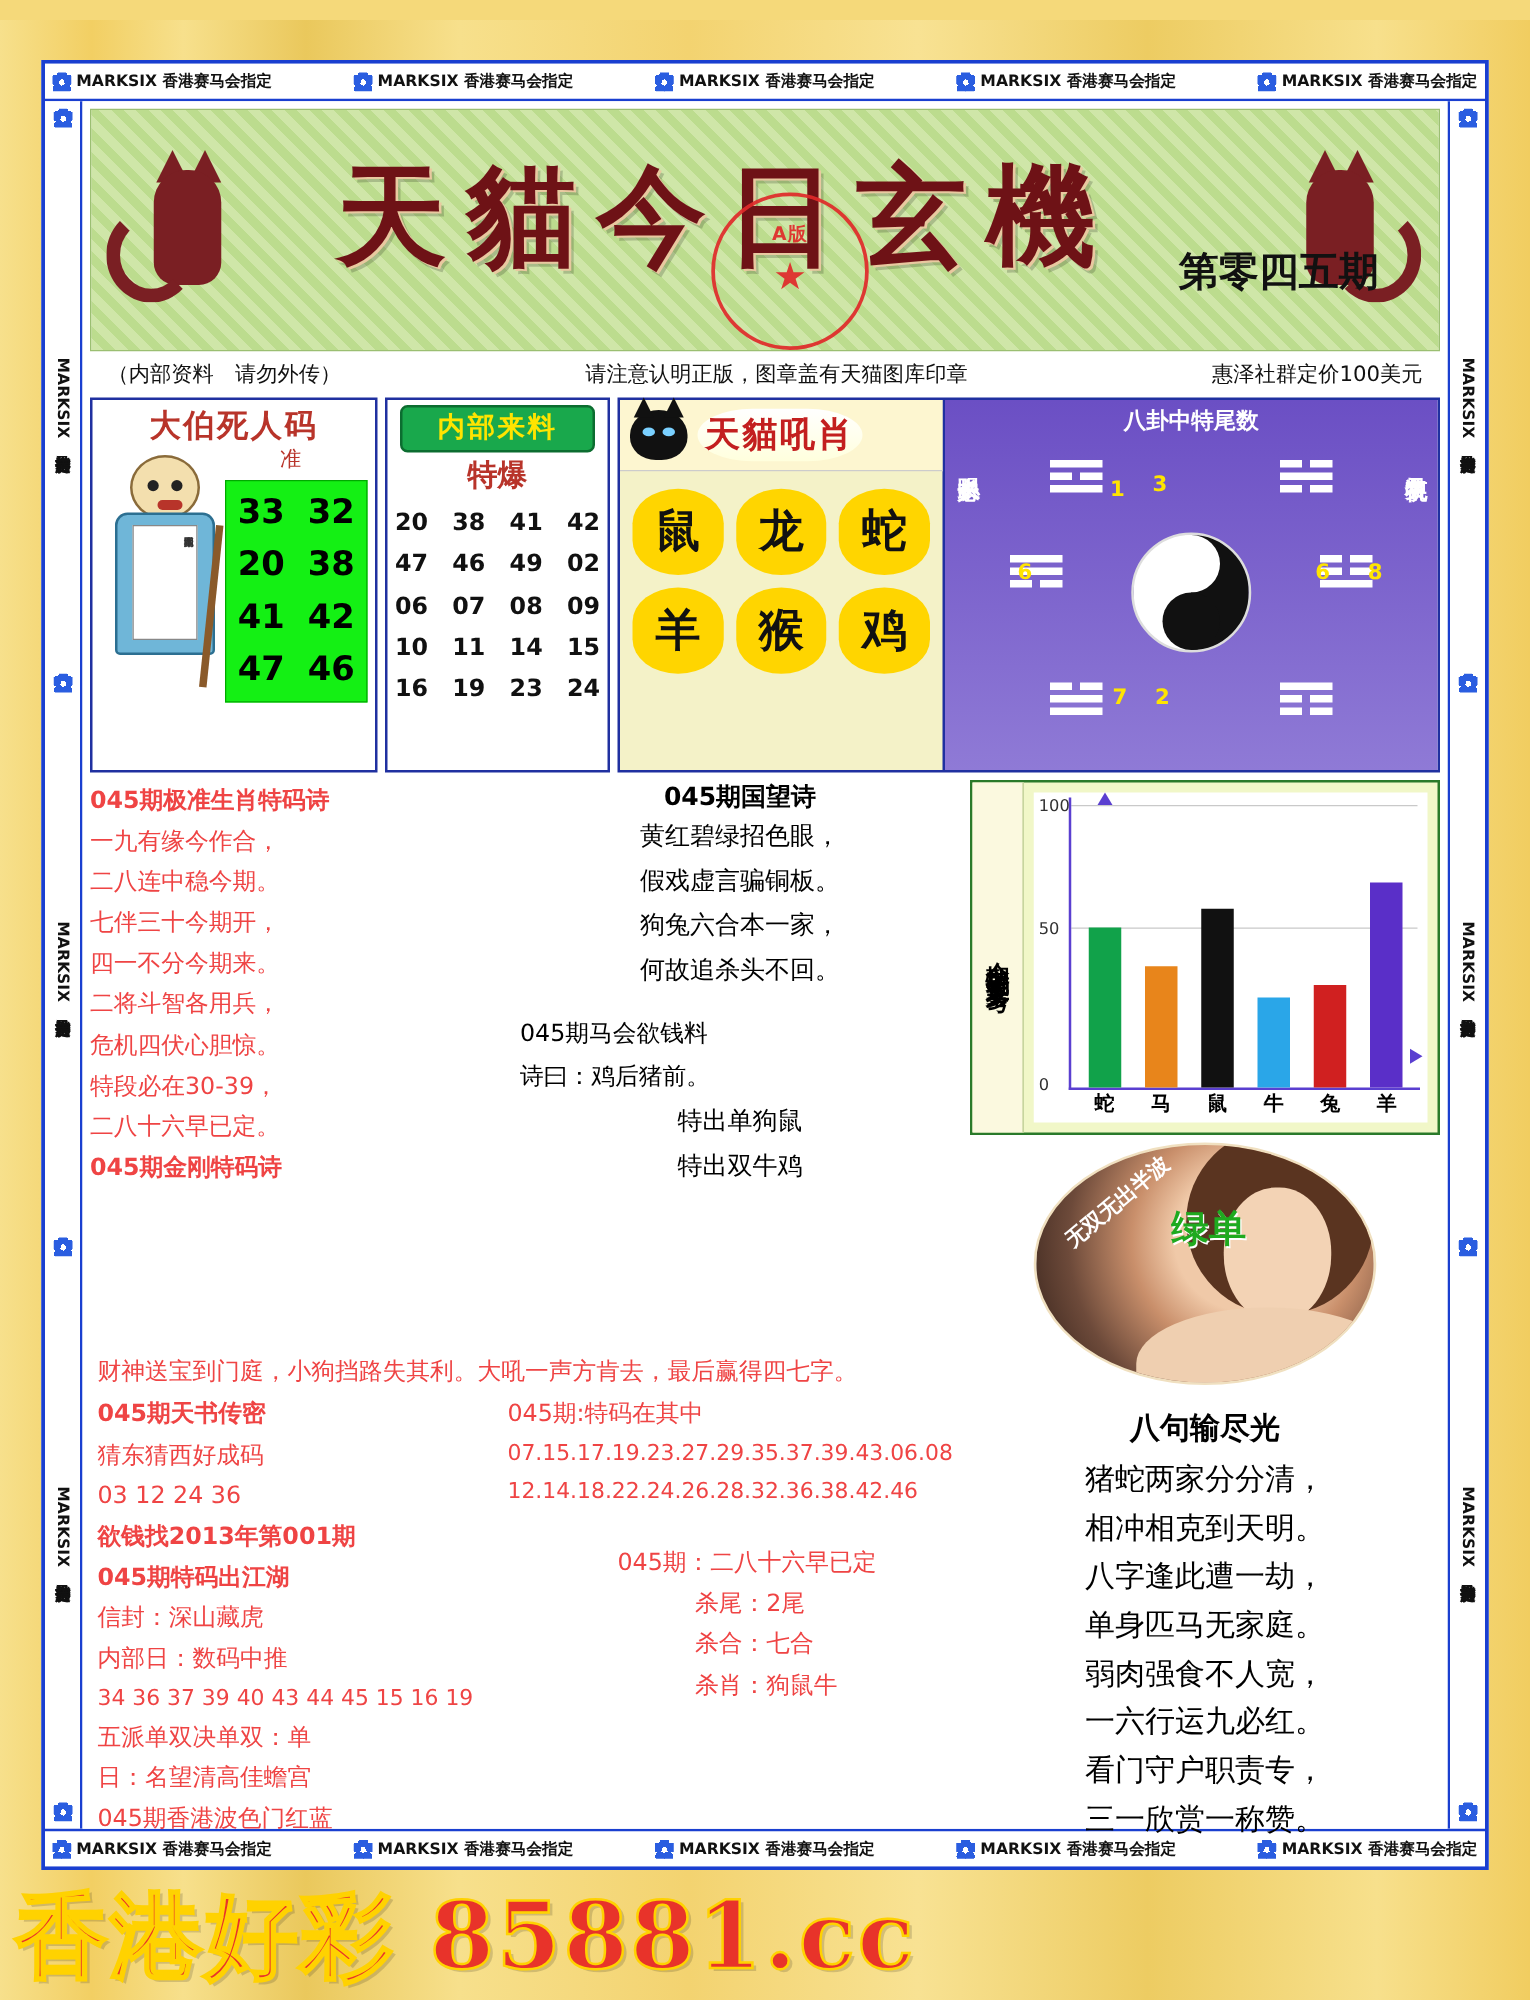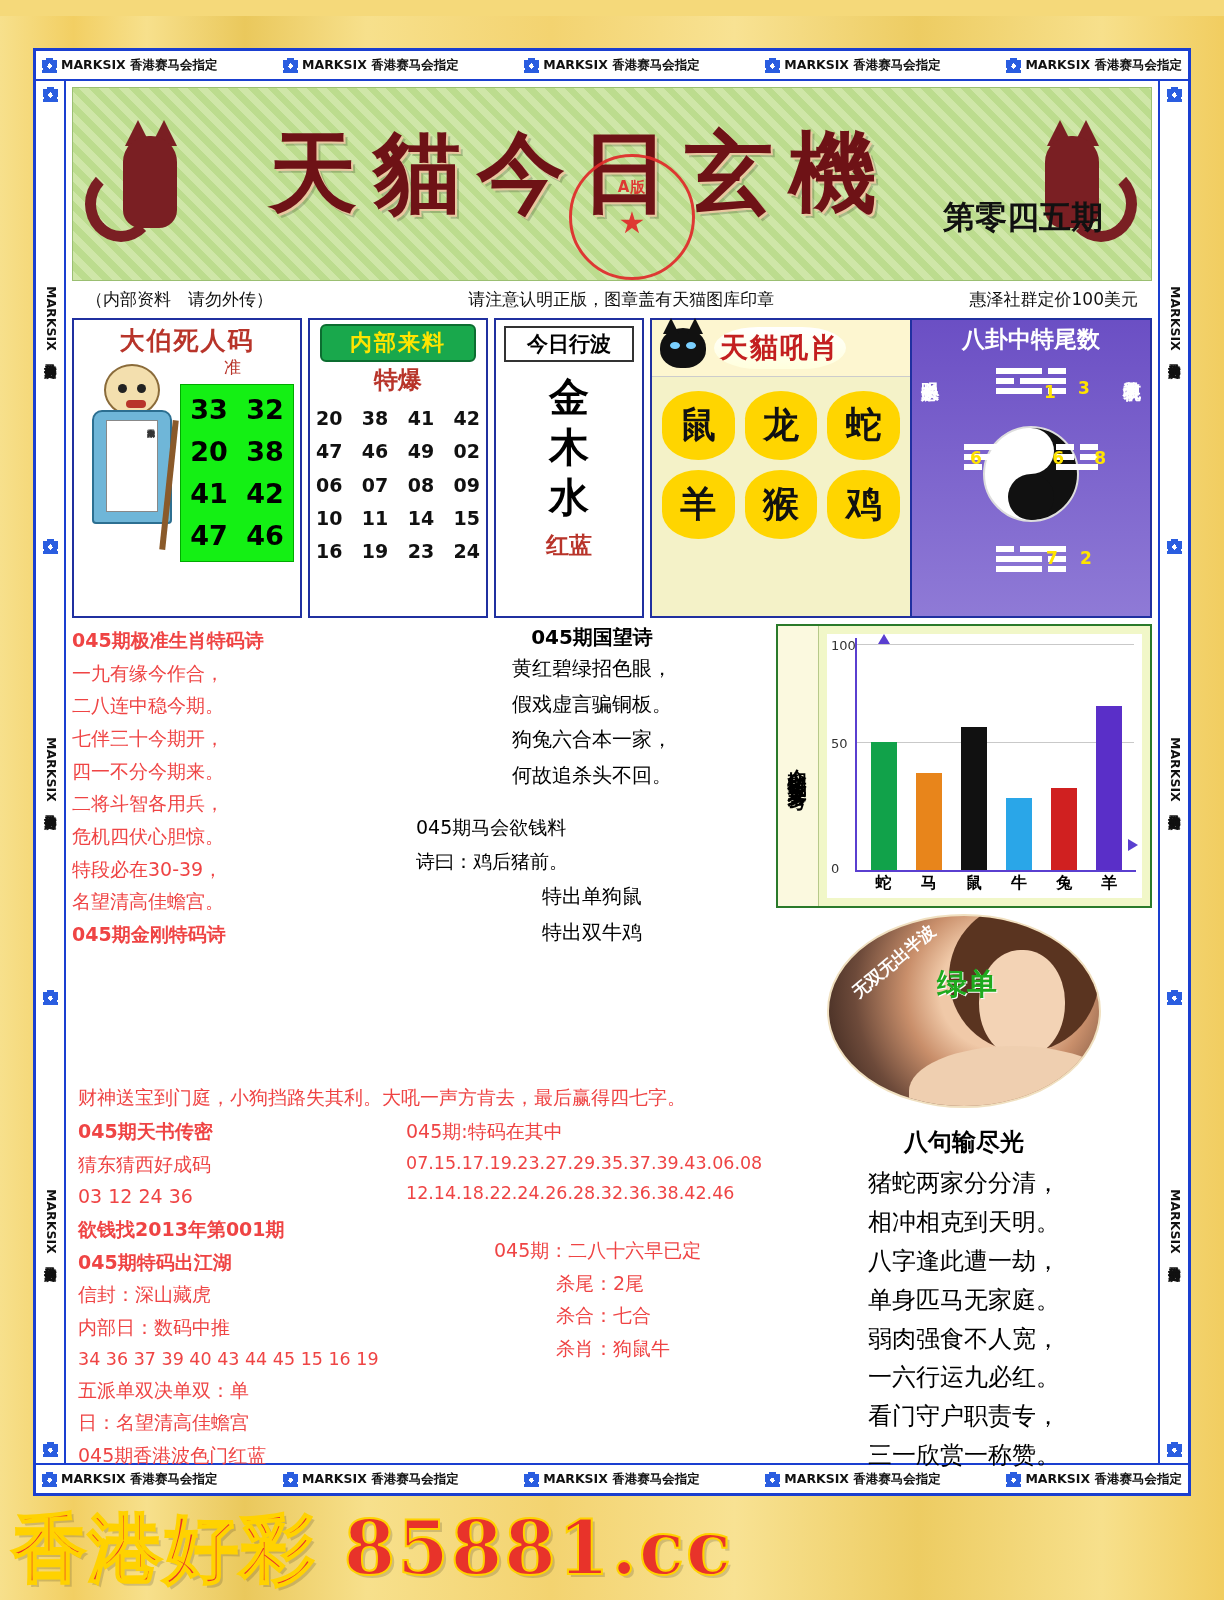--- a/index.html
+++ b/index.html
@@ -156,21 +156,21 @@
   .catface:before{left:3px;}.catface:after{right:3px;}
   .catface i{position:absolute;top:14px;width:10px;height:7px;background:#7ad0ff;border-radius:50%;}
   .b4-banner-txt{font-size:28px;font-weight:bold;color:#c31f1f;font-family:"DejaVu Serif",serif;letter-spacing:2px;
      background:linear-gradient(#fff,#ffd); padding:2px 6px;border-radius:40%/60%;}
   .zodiac{display:grid;grid-template-columns:repeat(3,1fr);gap:10px;padding:14px 10px;}
   .zodiac span{
     background:#ffd500;border-radius:50%/40%;text-align:center;font-size:36px;font-weight:bold;color:#111;
     padding:10px 0;font-family:"DejaVu Serif",serif;
   }
   .b4r{flex:1;background:linear-gradient(180deg,#6b4fc4,#8f7ad6);position:relative;}
-  .b4r-title{text-align:center;font-size:23px;font-weight:bold;color:#fff;padding-top:4px;font-family:"DejaVu Serif",serif;}
+  .b4r-title{text-align:center;font-size:18px;font-weight:bold;color:#fff;padding-top:4px;font-family:"DejaVu Serif",serif;}
   .taiji{
     position:absolute;left:50%;top:52%;transform:translate(-50%,-50%);
     width:92px;height:92px;border-radius:50%;
     background:linear-gradient(90deg,#fff 50%, #111 50%);
     border:2px solid #ddd;
   }
   .taiji:before,.taiji:after{content:"";position:absolute;left:50%;transform:translateX(-50%);width:46px;height:46px;border-radius:50%;}
   .taiji:before{top:0;background:#fff;}
   .taiji:after{bottom:0;background:#111;}
   .tri{position:absolute;width:42px;}
@@ -395,29 +395,20 @@
             </div>
             <div>
               <span>16</span>
               <span>19</span>
               <span>23</span>
               <span>24</span>
             </div>
           </div>
         </div>
 
-        <div class="b3">
-          <div class="b3-head">今日行波</div>
-          <div class="b3-body">
-            <div>金</div>
-            <div>木</div>
-            <div>水</div>
-          </div>
-          <div class="b3-foot">红蓝</div>
-        </div>
 
         <div class="b4">
           <div class="b4l">
             <div class="b4-banner">
               <span class="catface">
                   <i style="left:10px"></i>
                   <i style="right:10px"></i>
                 </span>
               <span class="b4-banner-txt">天貓吼肖</span>
             </div>
@@ -480,21 +471,21 @@
 
         <div class="col-left">
           <div class="ln hd">045期极准生肖特码诗</div>
           <div class="ln">一九有缘今作合，</div>
           <div class="ln">二八连中稳今期。</div>
           <div class="ln">七伴三十今期开，</div>
           <div class="ln">四一不分今期来。</div>
           <div class="ln">二将斗智各用兵，</div>
           <div class="ln">危机四伏心胆惊。</div>
           <div class="ln">特段必在30-39，</div>
-          <div class="ln">名望清高佳蟾宫。</div>
+          <div class="ln">二八十六早已定。</div>
           <div class="ln hd">045期金刚特码诗</div>
         </div>
 
         <div class="col-mid">
           <div class="mid-title">045期国望诗</div>
           <div class="mid-line">黄红碧绿招色眼，</div>
           <div class="mid-line">假戏虚言骗铜板。</div>
           <div class="mid-line">狗兔六合本一家，</div>
           <div class="mid-line">何故追杀头不回。</div>
           <div style="height:18px"></div>

